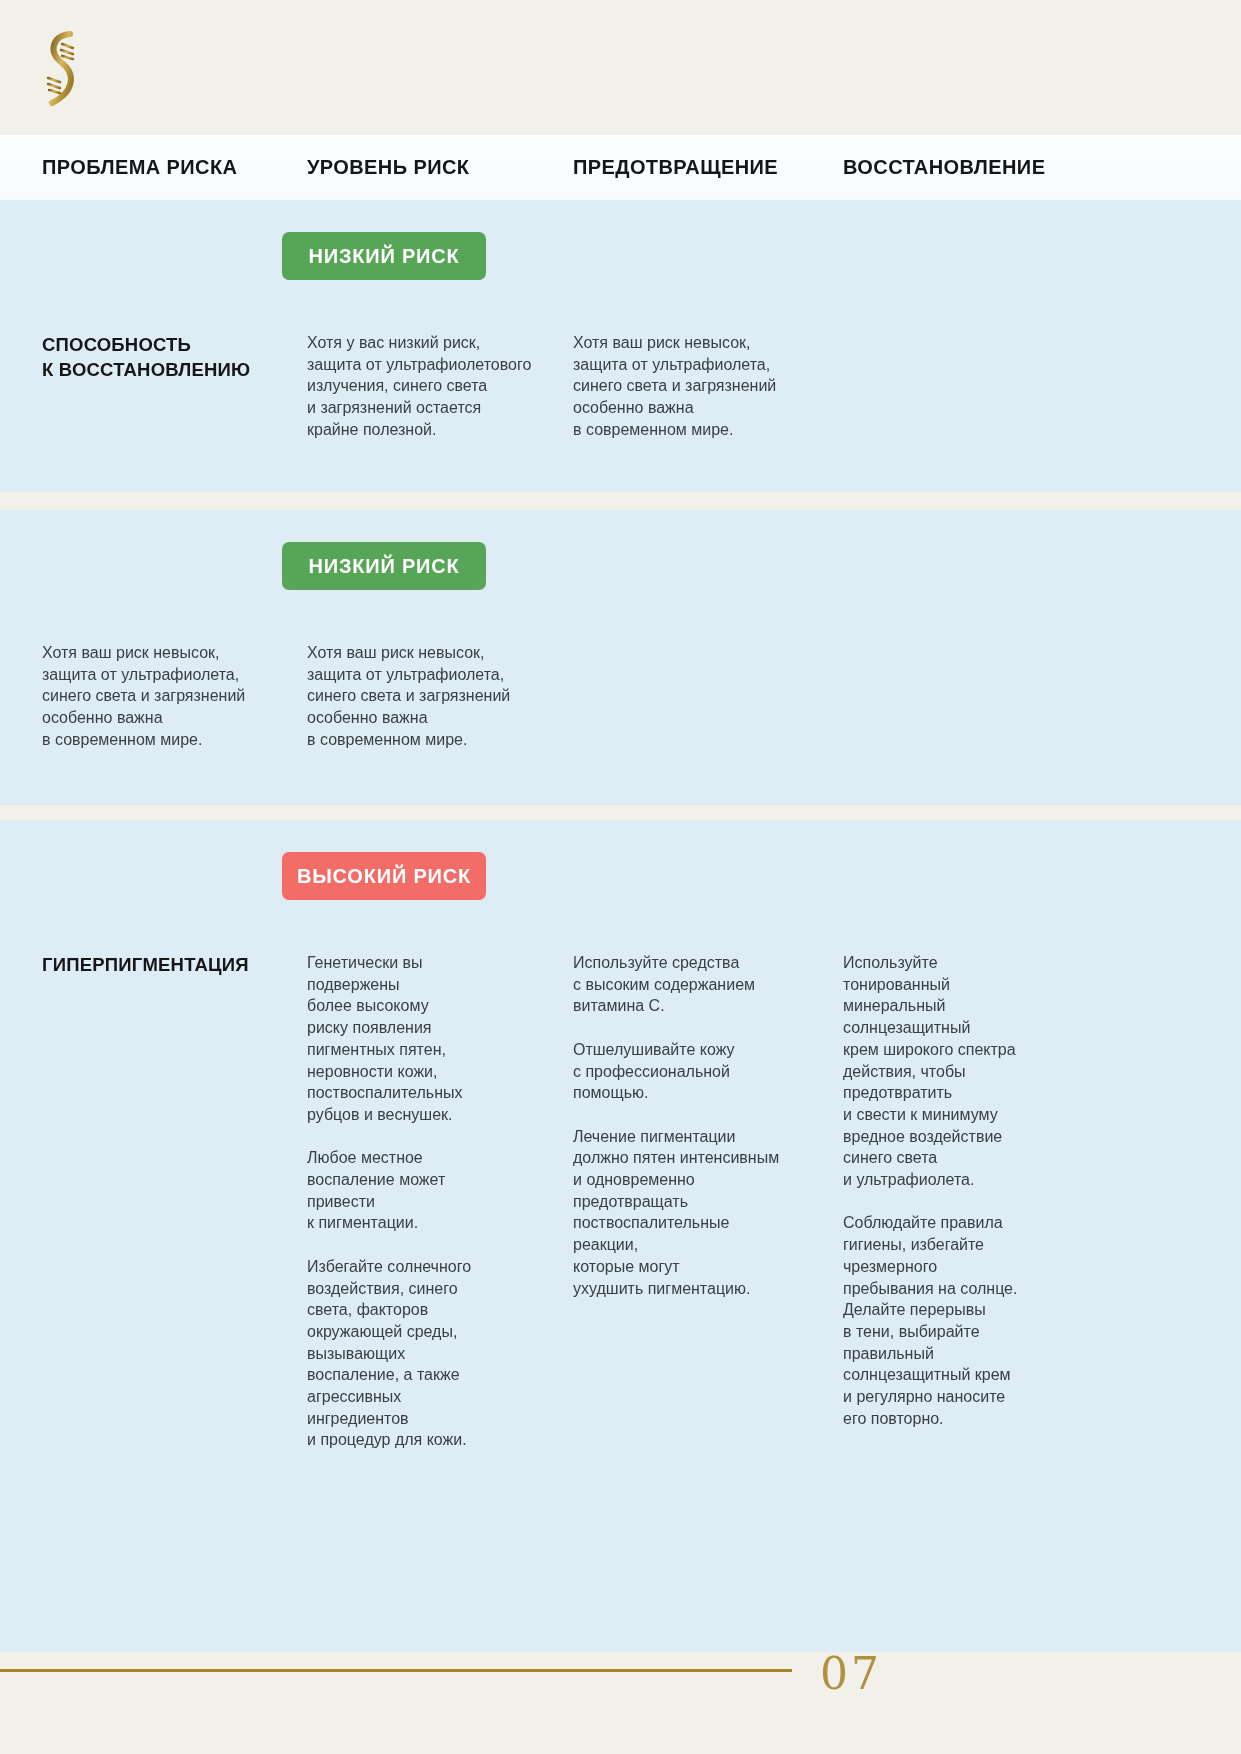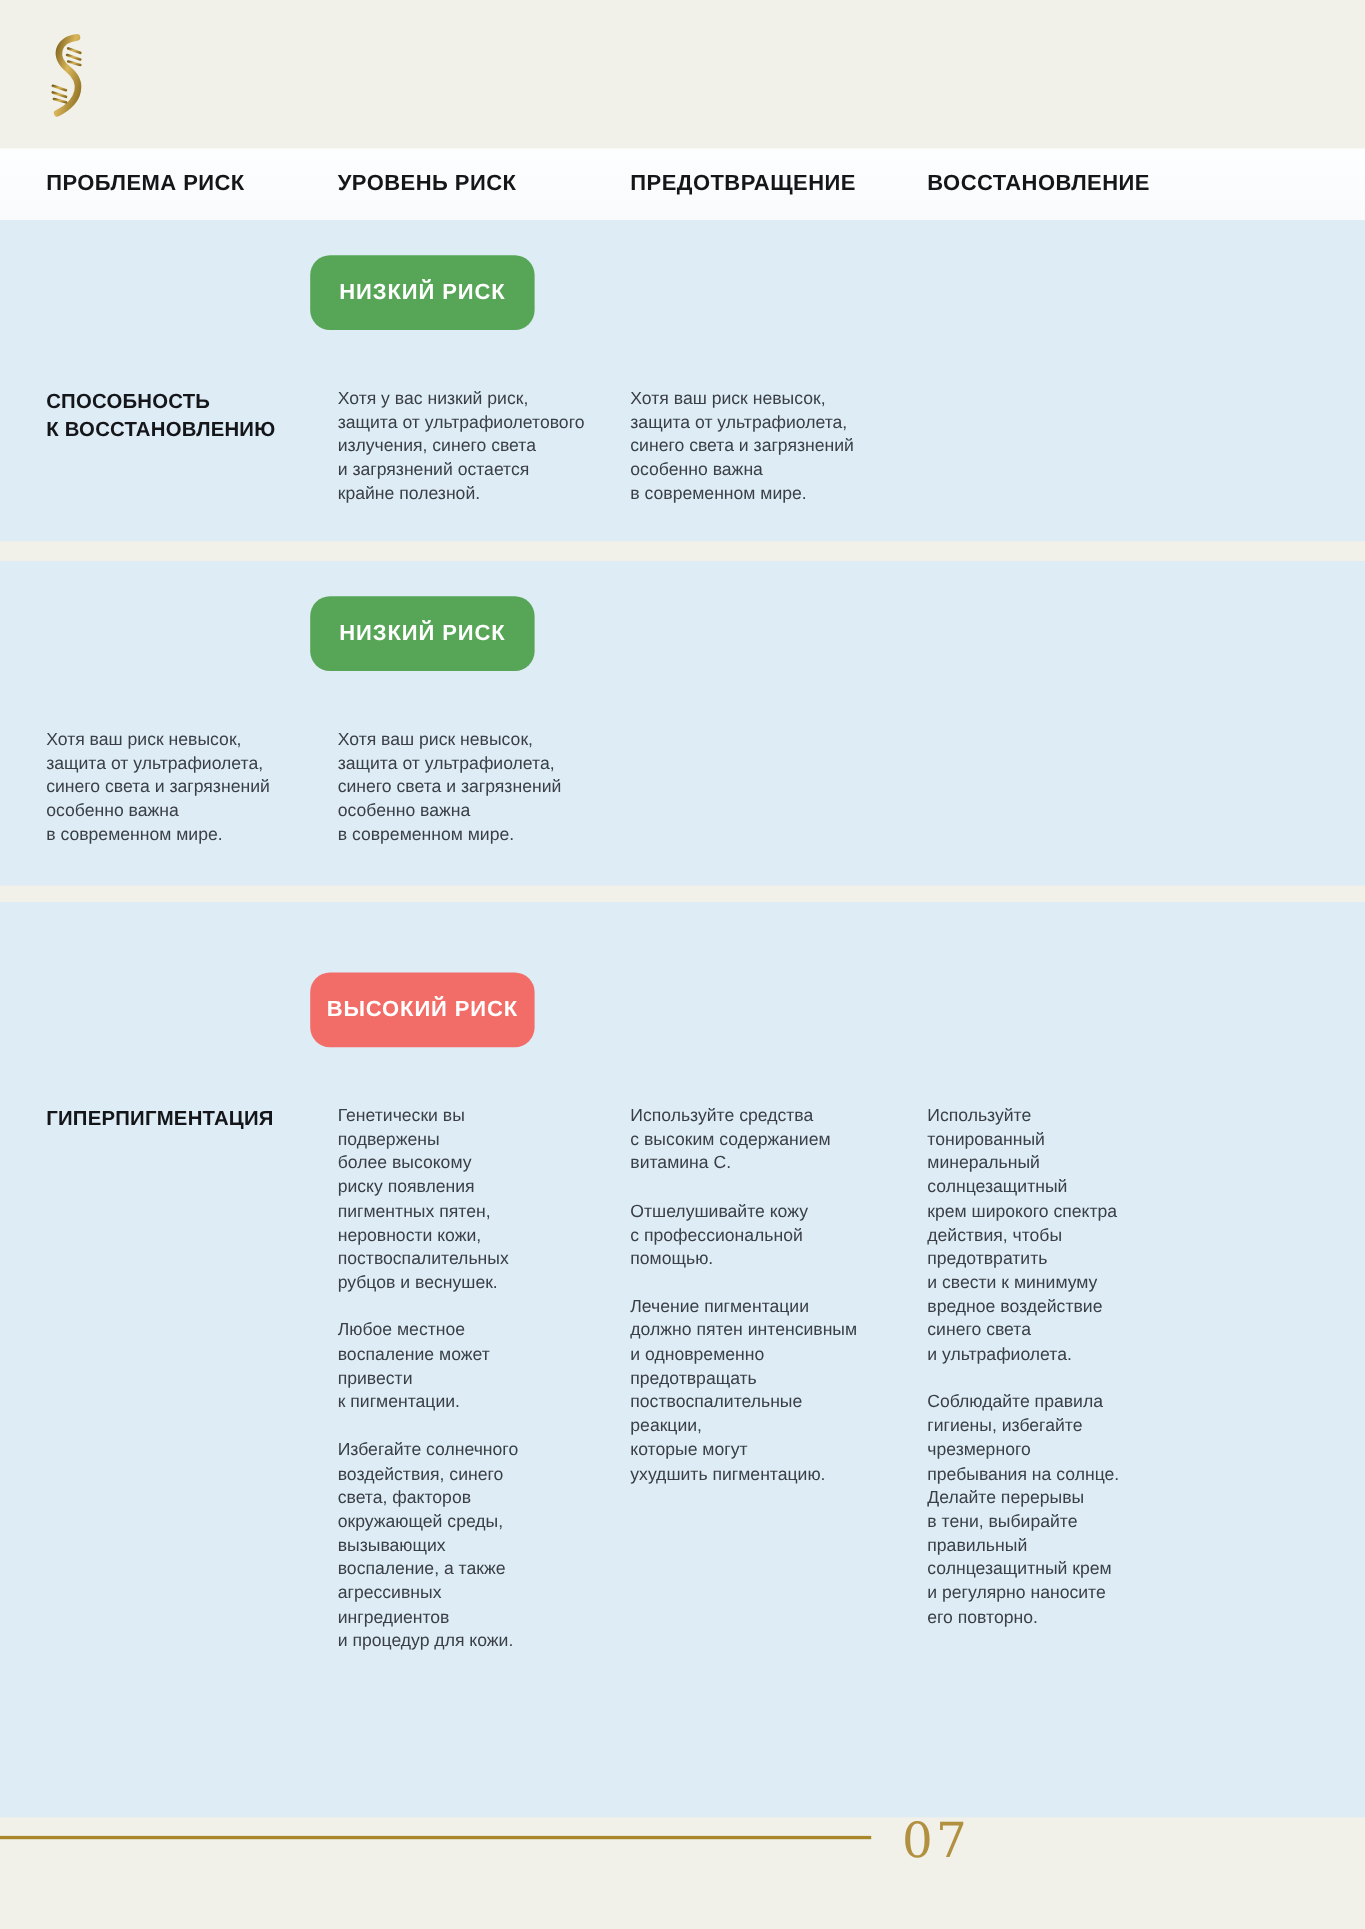--- a/index.html
+++ b/index.html
@@ -37,23 +37,23 @@
   .panel {
     background:#ddecf5;
     padding:32px 42px 0;
   }
   .panel-1 { height:292px; }
   .panel-2 { height:295px; margin-top:18px; }
   .panel-3 { height:832px; margin-top:15px; }
 
   .badge {
     width:204px;
-    height:68px;
+    height:48px;
     margin-left:240px;
-    border-radius:18px;
+    border-radius:7px;
     display:flex;
     align-items:center;
     justify-content:center;
     color:#ffffff;
     font-size:20px;
     font-weight:bold;
     letter-spacing:0.8px;
     white-space:nowrap;
   }
 
@@ -118,21 +118,21 @@
         <path d="M22 26 L33 29"></path>
         <path d="M8 48 L20 52"></path>
         <path d="M8 54 L20 58"></path>
         <path d="M9 60 L20 63"></path>
       </g>
     </svg>
   </div>
 </div>
 
 <div class="header-band">
-  <div class="header-cell">ПРОБЛЕМА РИСК</div>
+  <div class="header-cell">ПРОБЛЕМА РИСКА</div>
   <div class="header-cell">УРОВЕНЬ РИСК</div>
   <div class="header-cell">ПРЕДОТВРАЩЕНИЕ</div>
   <div class="header-cell">ВОССТАНОВЛЕНИЕ</div>
 </div>
 
 <div class="panel panel-1">
   <div class="badge" style="background: rgb(87, 165, 86);">НИЗКИЙ РИСК</div>
   <div class="content">
     <div class="problem-title">СПОСОБНОСТЬ
 К ВОССТАНОВЛЕНИЮ</div>
@@ -161,21 +161,21 @@
     <div class="cell-text">Хотя ваш риск невысок,
 защита от ультрафиолета,
 синего света и загрязнений
 особенно важна
 в современном мире.</div>
     <div class="cell-text"></div>
   </div>
 </div>
 
 <div class="panel panel-3">
-  <div class="badge" style="background: rgb(243, 109, 104); margin-top: 32px;">ВЫСОКИЙ РИСК</div>
+  <div class="badge" style="background: rgb(243, 109, 104);">ВЫСОКИЙ РИСК</div>
   <div class="content">
     <div class="problem-title">ГИПЕРПИГМЕНТАЦИЯ</div>
     <div class="cell-text">Генетически вы
 подвержены
 более высокому
 риску появления
 пигментных пятен,
 неровности кожи,
 поствоспалительных
 рубцов и веснушек.

